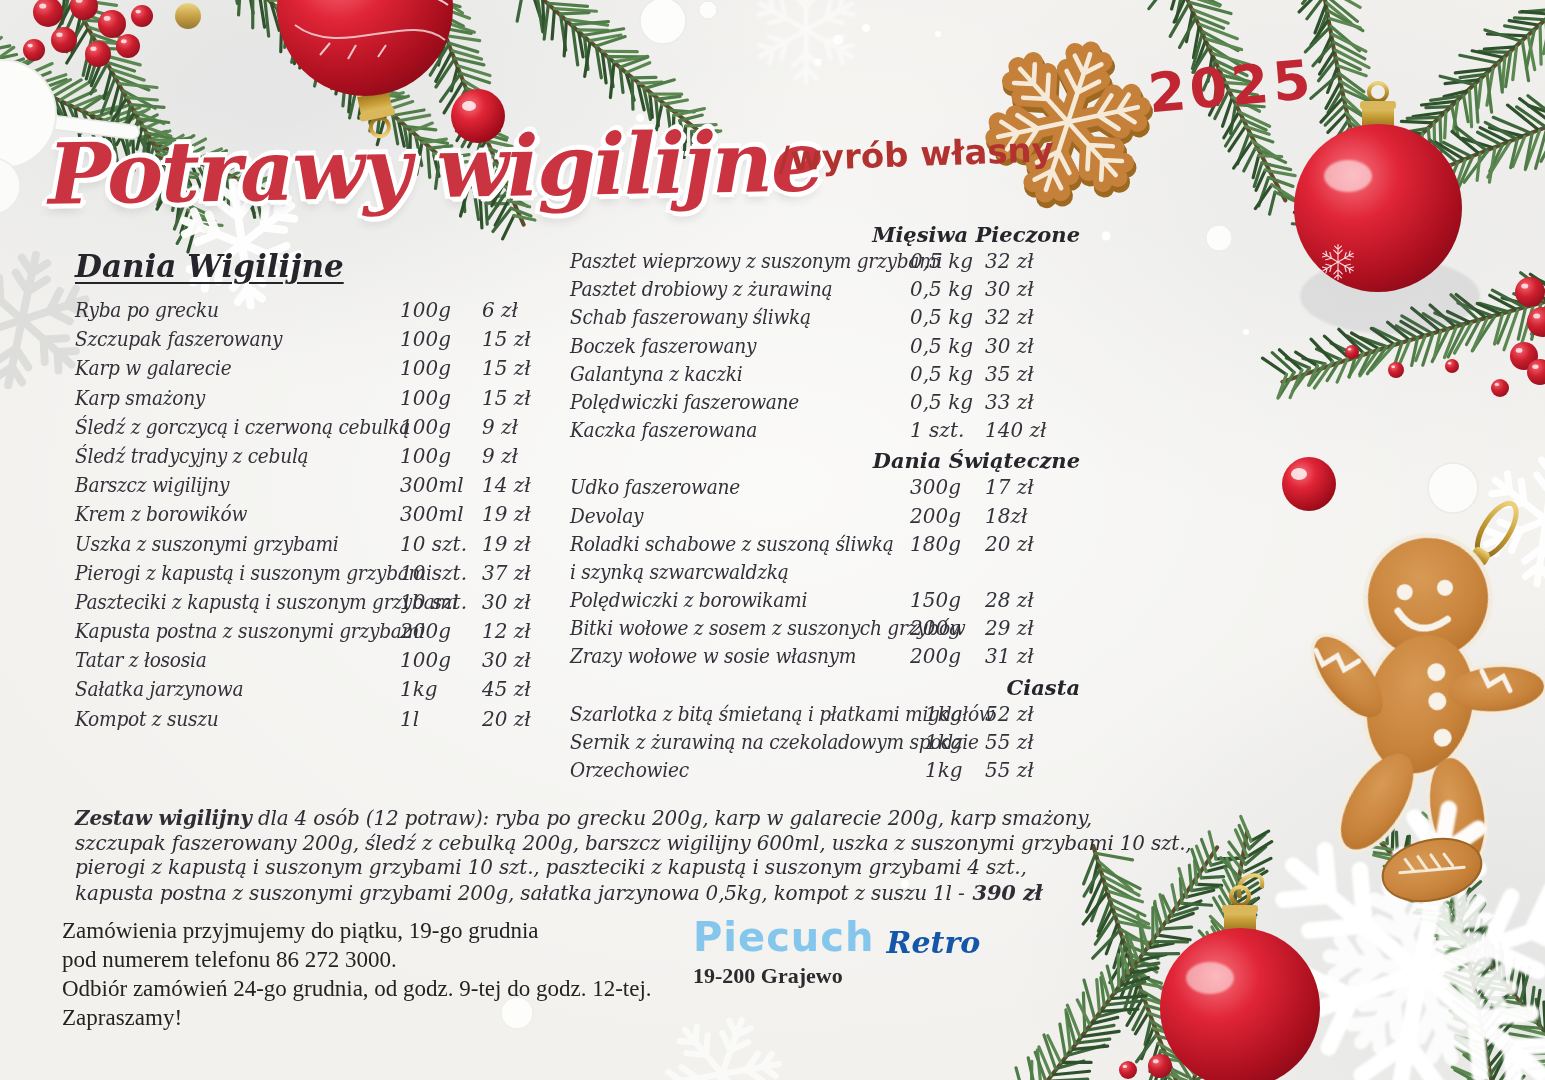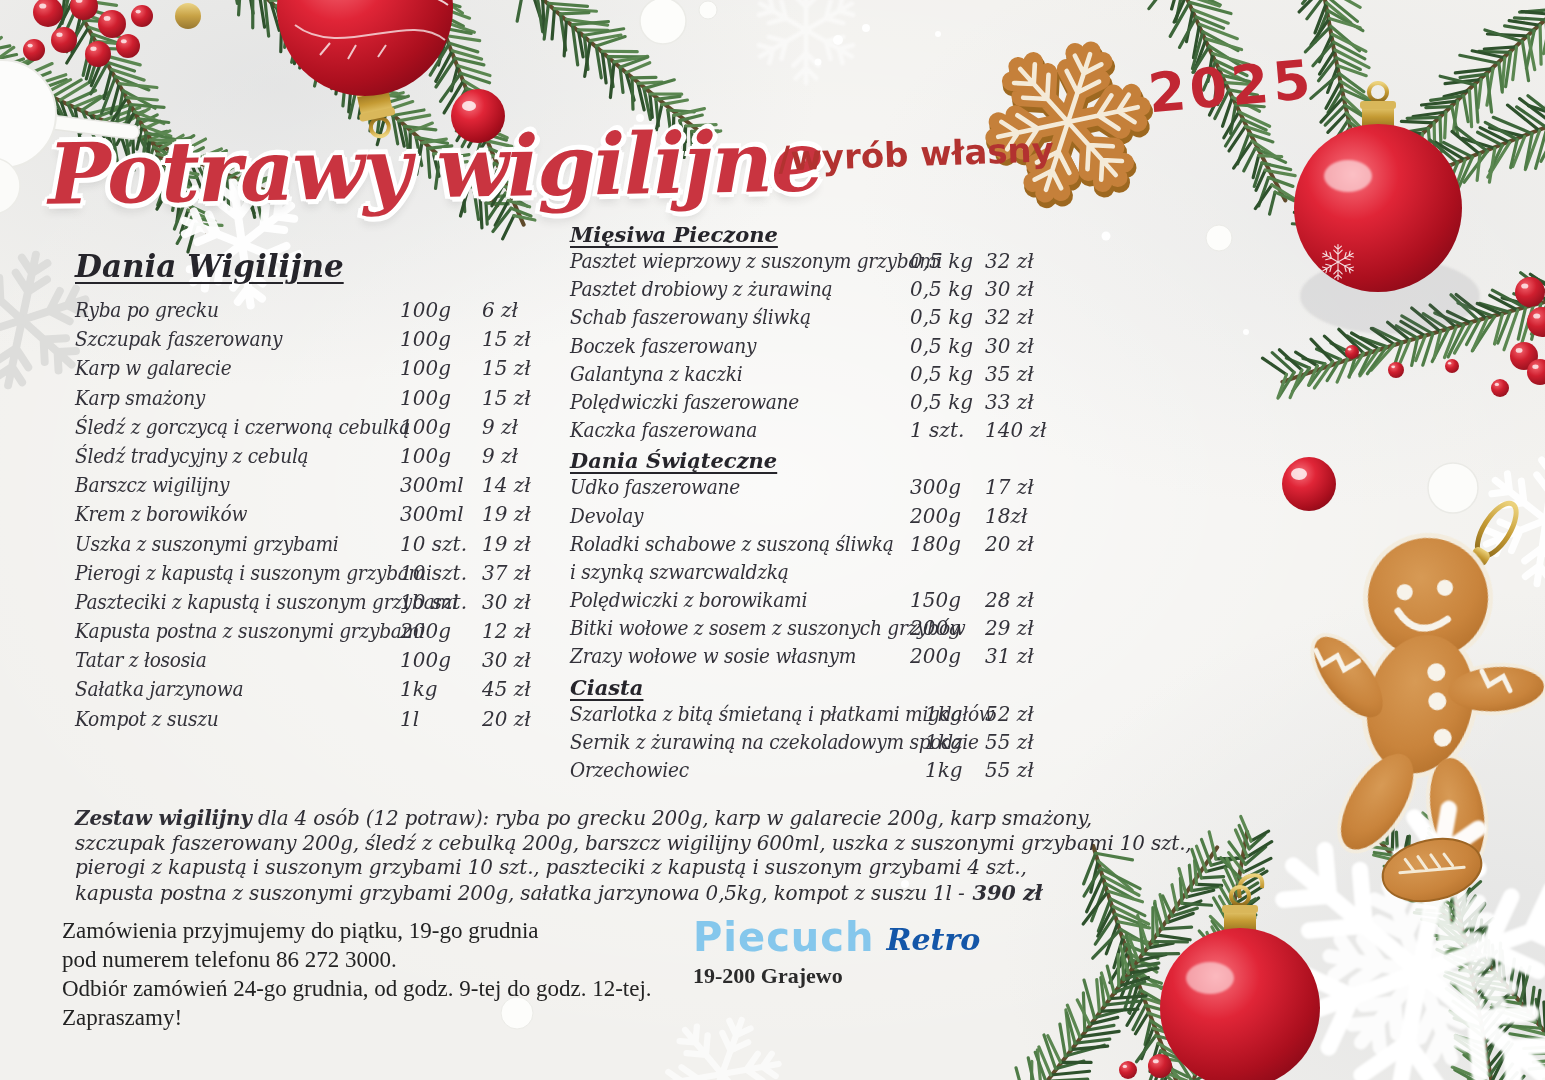--- a/index.html
+++ b/index.html
@@ -45,21 +45,21 @@
     margin:0 0 14px 0;line-height:42px;
     font:700 italic 31px "DejaVu Serif", serif;color:#26252b;
     text-decoration:underline;text-underline-offset:5px;text-decoration-thickness:2px;
   }
   .col-left .menu-row{height:29.2px;}
 
   .col-right{left:570px;top:222px;width:510px;}
   .col-right h3{
     margin:0 0 2px 0;line-height:30px;
     font:700 italic 21px "DejaVu Serif", serif;color:#26252b;
-    text-decoration:underline;text-underline-offset:4px;text-decoration-thickness:1.5px;
+    text-underline-offset:4px;text-decoration-thickness:1.5px;text-align:right;
   }
   .sec{margin-bottom:2px;}
   .sec .menu-row{height:28.2px;}
 
   .menu-row{position:relative;}
   .item-name{
     position:absolute;left:0;top:0;white-space:nowrap;
     font-size:20px;font-style:italic;color:#33323a;letter-spacing:-.3px;
     transform:scaleX(.93);transform-origin:0 50%;
   }
@@ -70,21 +70,21 @@
 
   .set-offer{left:75px;top:806px;width:900px;color:#2f2e35;}
   .set-line{height:24.6px;white-space:nowrap;font-size:20px;font-style:italic;letter-spacing:-.2px;}
   .set-line b{font-weight:700;}
   .set-price{font-weight:700;font-size:21px;margin-left:8px;}
 
   .orders{left:62px;top:916px;font-family:"Liberation Serif", serif;font-weight:400;
     font-size:23px;line-height:29px;color:#232323;white-space:nowrap;}
 
   .brand{left:693px;top:914px;}
-  .brand-row{display:flex;align-items:center;}
+  .brand-row{display:flex;align-items:flex-end;}
   .brand-name{font:800 40px "DejaVu Sans", sans-serif;color:#85c7ec;letter-spacing:1px;}
   .brand-suffix{font:700 italic 30px "DejaVu Serif", serif;color:#1456a8;margin-left:12px;margin-top:4px;}
   .brand-addr{font-family:"Liberation Serif", serif;font-weight:700;font-size:22px;
     line-height:27px;color:#2b2b2b;margin-top:9px;white-space:nowrap;}
 </style>
 </head>
 <body>
 
 <div class="page">
 

